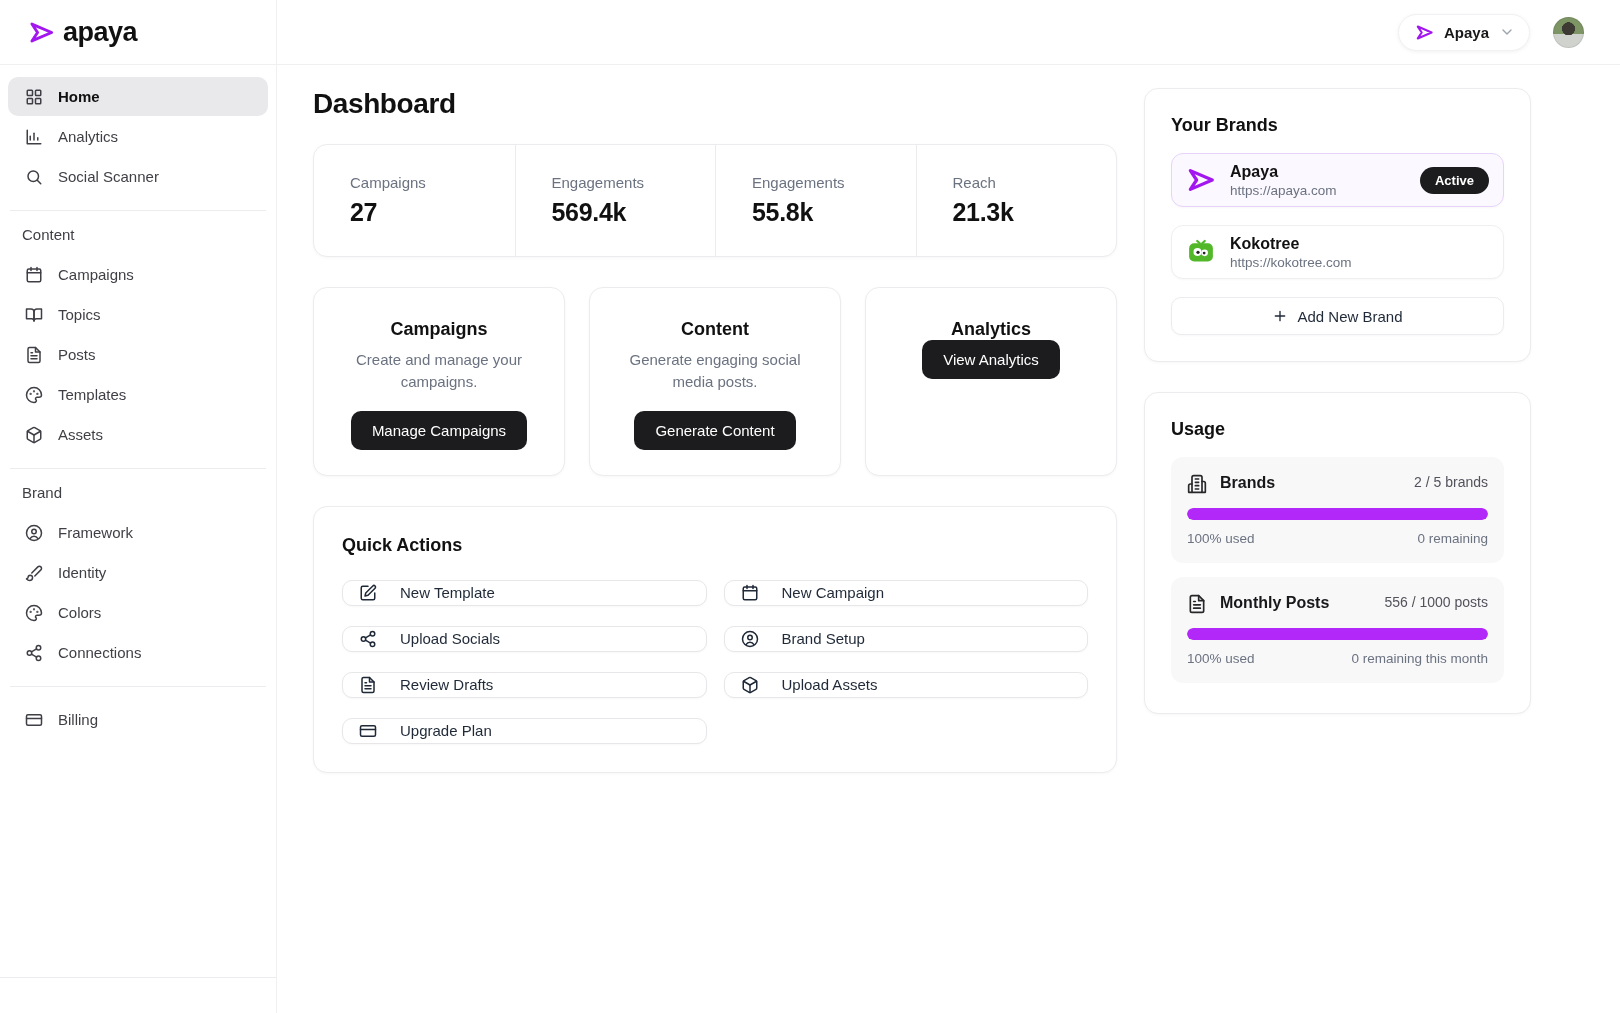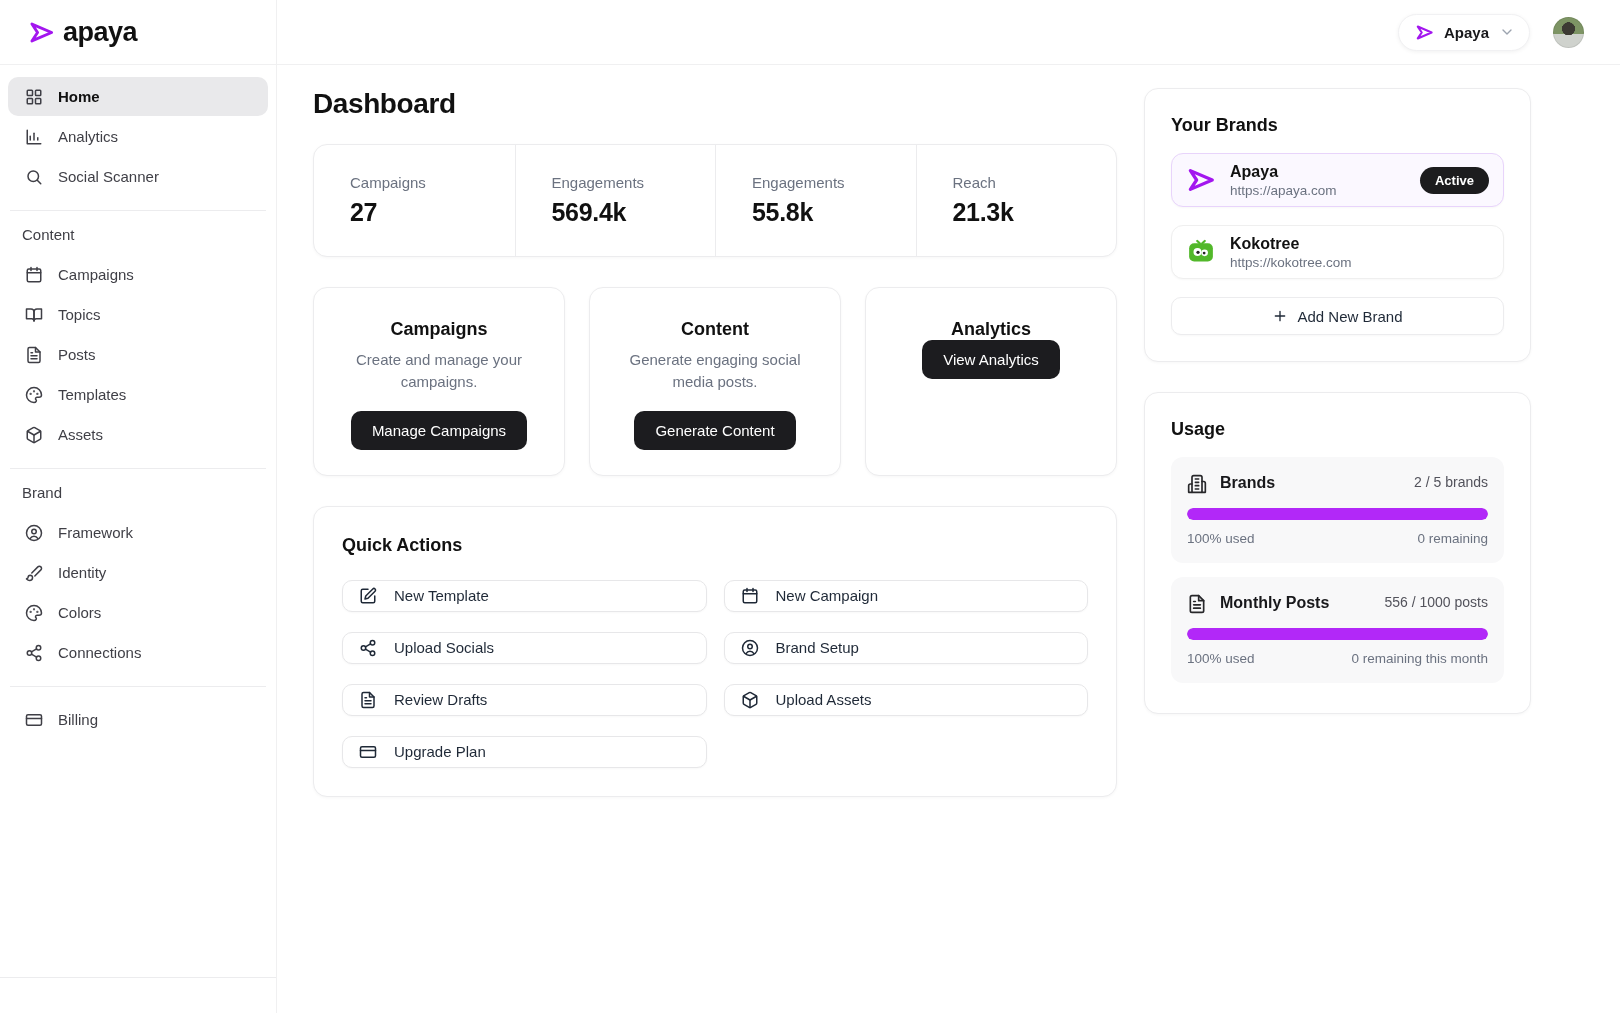--- a/index.html
+++ b/index.html
@@ -102,21 +102,21 @@
     display:inline-block;background:#1c1c1f;color:#fff;font-size:15px;font-weight:500;
     padding:11px 21px;border-radius:10px;border:none;cursor:pointer;
     font-family:inherit;
   }
 
   
   .qa-card{margin-top:30px;padding:28px;}
   .qa-title{font-size:18px;font-weight:700;color:#111;margin-bottom:24px;}
   .qa-grid{display:grid;grid-template-columns:1fr 1fr;gap:20px 17px;}
   .qa-btn{
-    display:flex;align-items:center;gap:17px;height:32px;padding:0 16px;
+    display:flex;align-items:center;gap:23px;height:26px;padding:0 16px;
     background:#fff;border:1px solid #e7e7e9;border-radius:10px;cursor:pointer;
     font-size:15px;font-weight:500;color:#1f2937;box-shadow:0 1px 2px rgba(0,0,0,.03);
     font-family:inherit;
   }
   .qa-icon{width:18px;height:18px;display:inline-flex;color:#1f2937;flex:0 0 18px;}
   .qa-icon svg{width:100%;height:100%;}
 
   
   .rail-card{padding:26px;}
   .rail-title{font-size:18px;font-weight:700;color:#111;margin-bottom:17px;}

